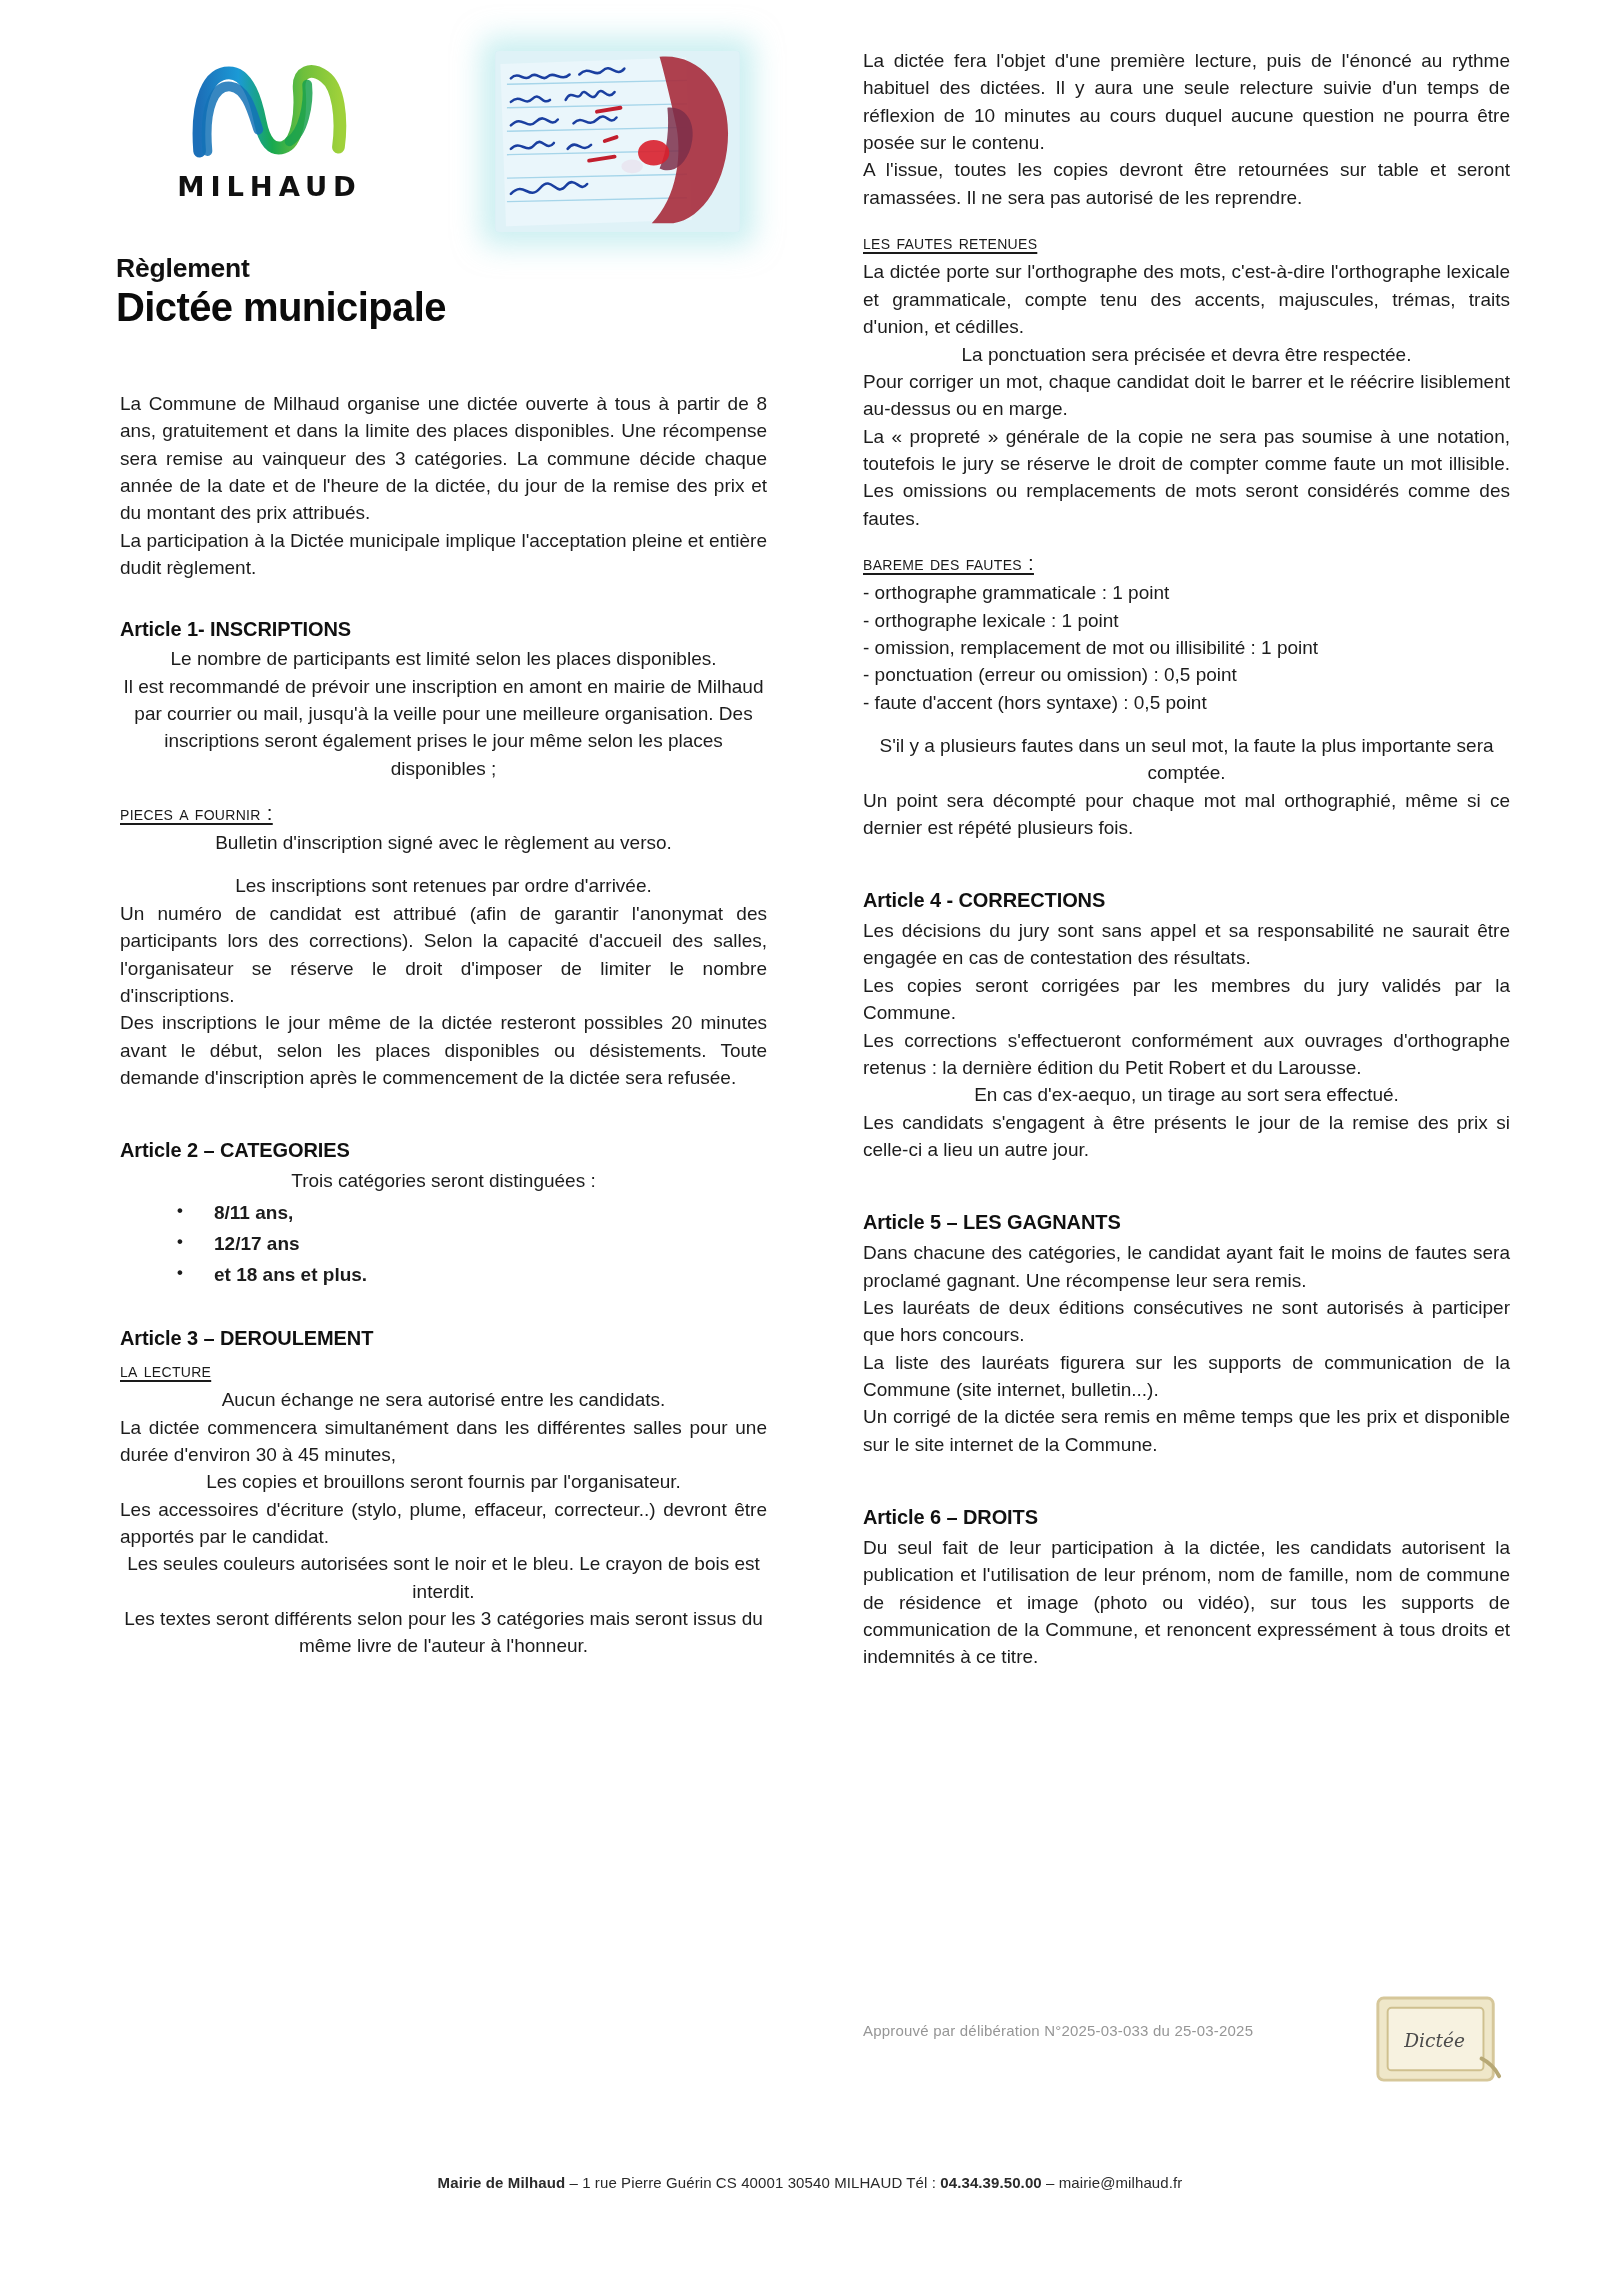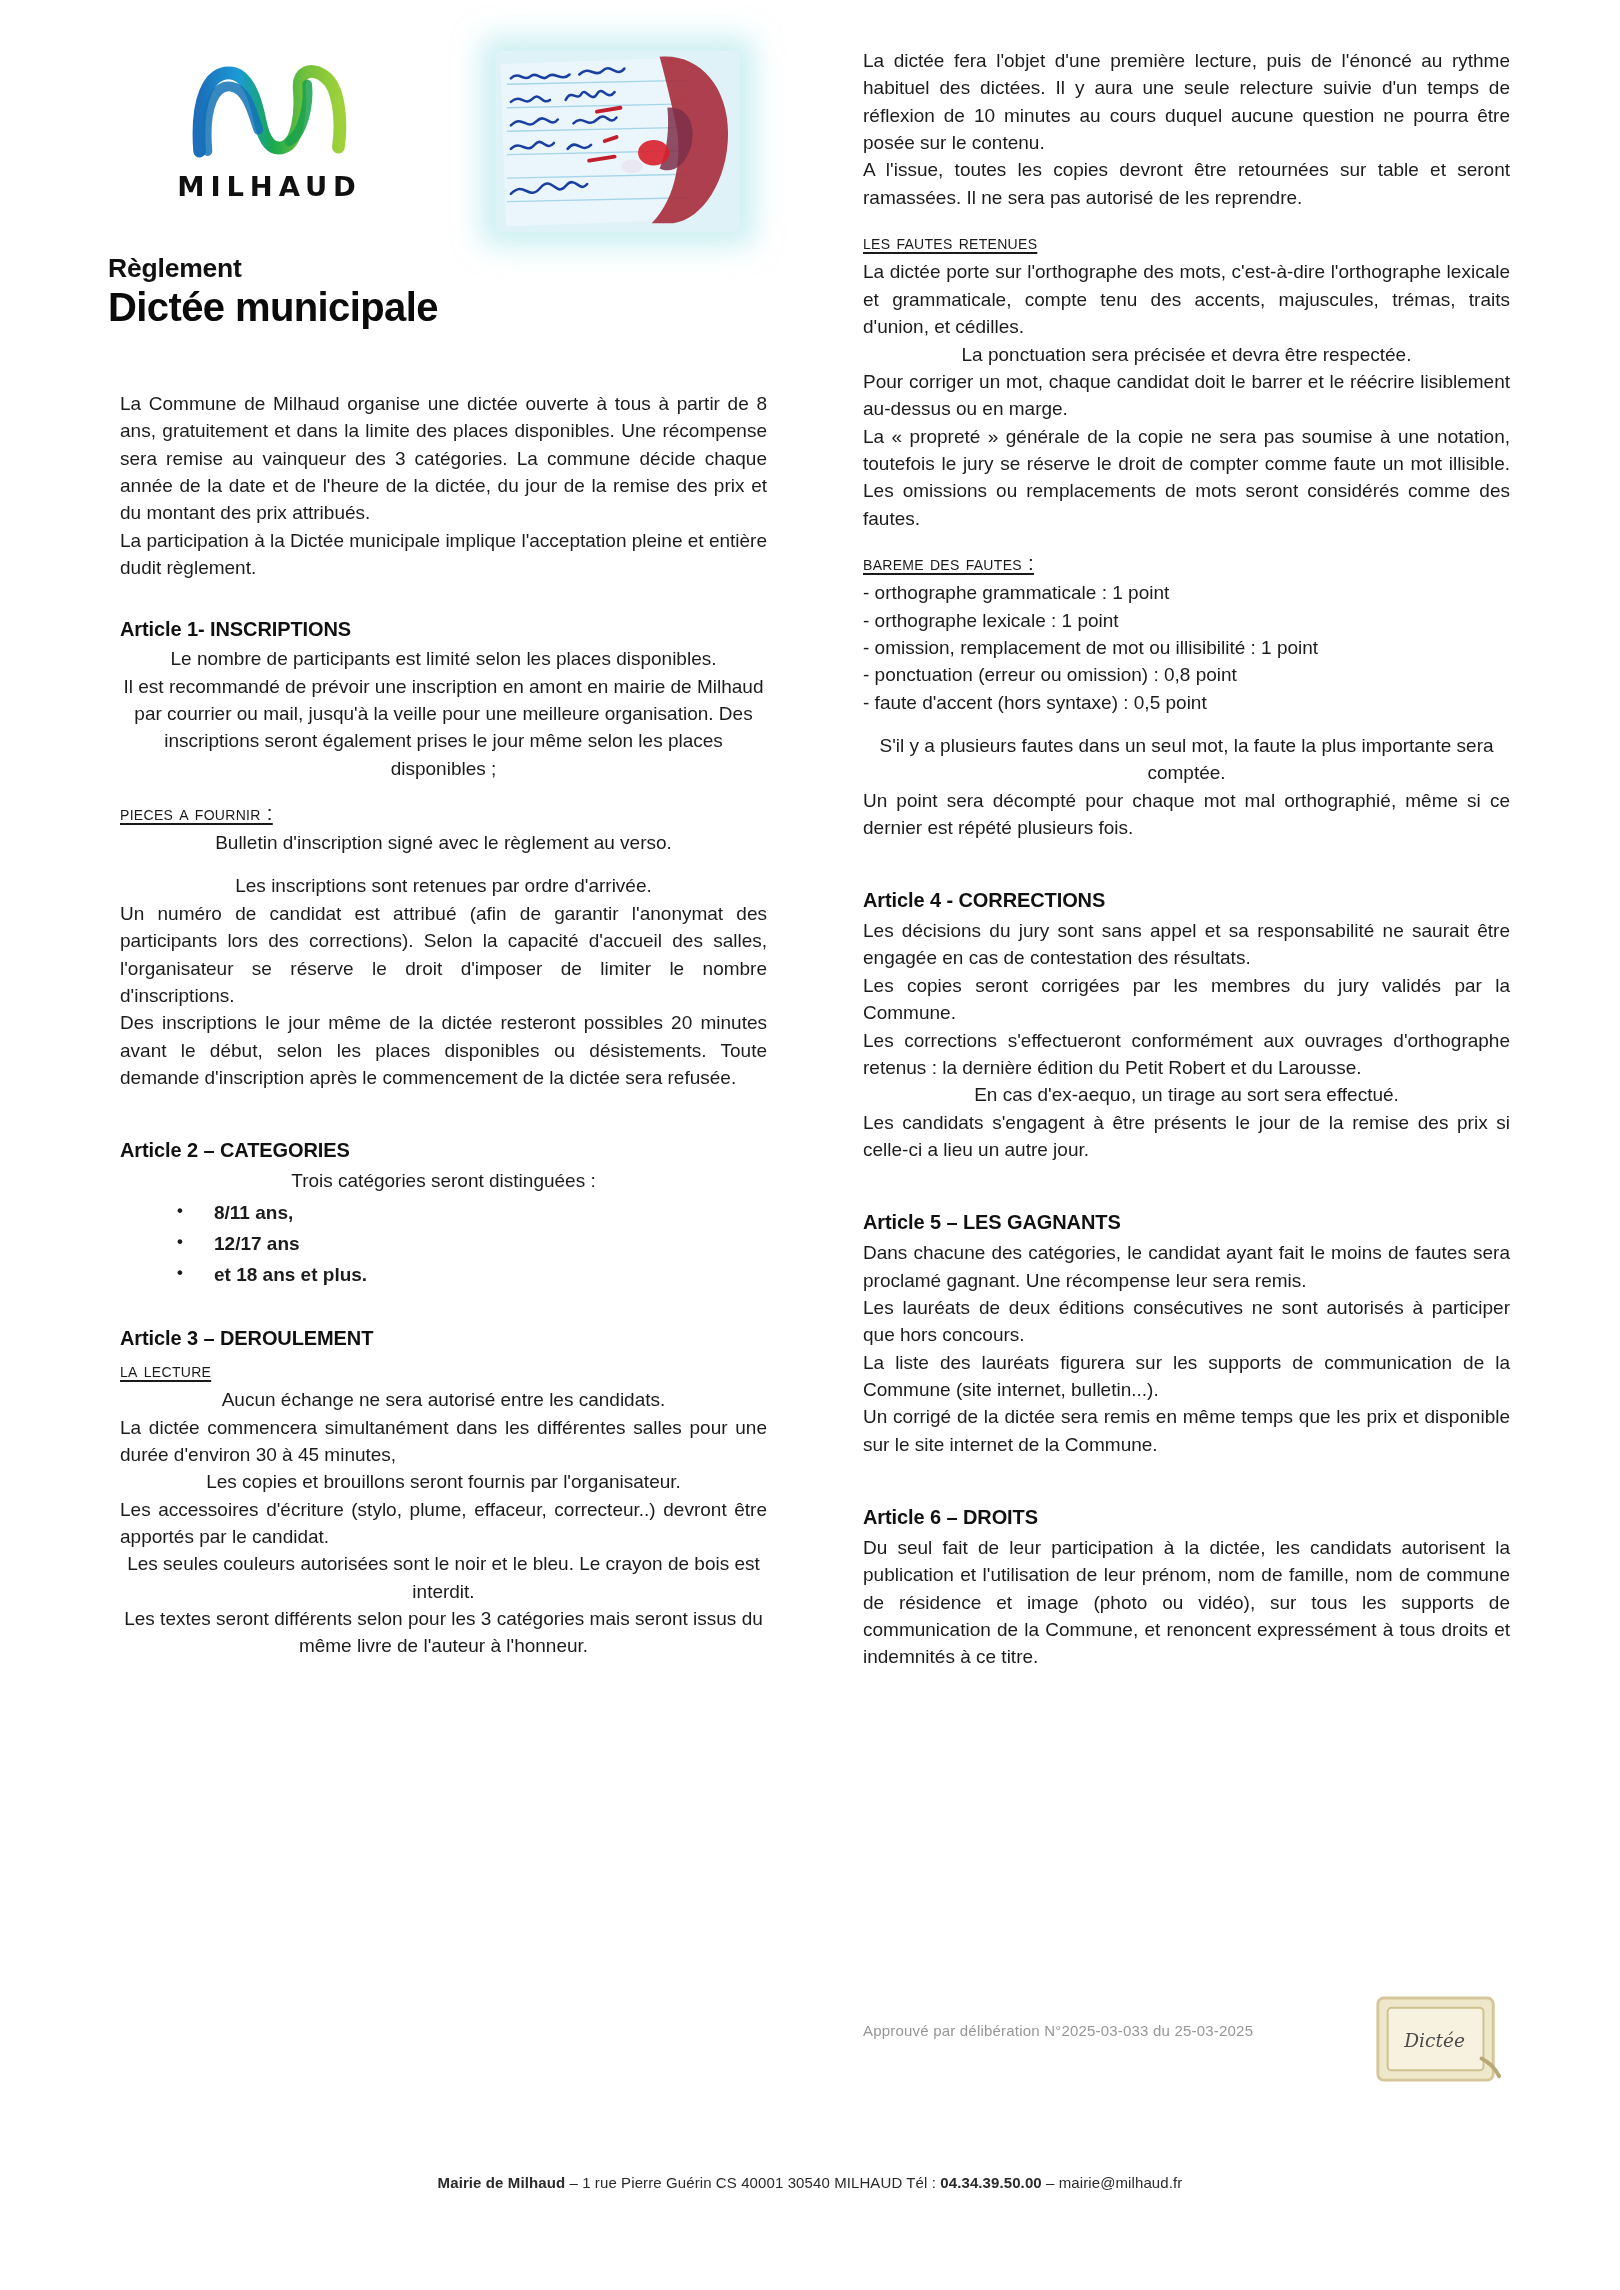--- a/index.html
+++ b/index.html
@@ -59,21 +59,21 @@
     height: 181px;
     border-radius: 3.9px;
     overflow: hidden;
     box-shadow: 0 0 27.4px 13.7px rgba(160, 225, 230, 0.55);
     background: #cfe9f2;
   }
   .photo svg { display: block; width: 100%; height: 100%; }
 
   .title-block {
     position: absolute;
-    left: 108px;
+    left: 116px;
     top: 253px;
     width: 421px;
   }
   .title-small {
     font-size: 26.5px;
     font-weight: 700;
     color: #111;
     line-height: 1.15;
     letter-spacing: -0.2px;
   }
@@ -318,21 +318,21 @@
     <p>La « propreté » générale de la copie ne sera pas soumise à une notation, toutefois le jury se réserve le droit de compter comme faute un mot illisible. Les omissions ou remplacements de mots seront considérés comme des fautes.</p>
 
     <div class="gap-sm"></div>
 
     <div class="subhead-wrap">
       <span class="subhead">Bareme des fautes :</span>
     </div>
     <p class="bareme-line">- orthographe grammaticale : 1 point</p>
     <p class="bareme-line">- orthographe lexicale : 1 point</p>
     <p class="bareme-line">- omission, remplacement de mot ou illisibilité : 1 point</p>
-    <p class="bareme-line">- ponctuation (erreur ou omission) : 0,8 point</p>
+    <p class="bareme-line">- ponctuation (erreur ou omission) : 0,5 point</p>
     <p class="bareme-line">- faute d'accent (hors syntaxe) : 0,5 point</p>
 
     <div class="gap-sm"></div>
 
     <p class="nojust">S'il y a plusieurs fautes dans un seul mot, la faute la plus importante sera comptée.</p>
     <p>Un point sera décompté pour chaque mot mal orthographié, même si ce dernier est répété plusieurs fois.</p>
 
     <div class="gap-lg"></div>
 
     <h3 class="article">Article 4 - CORRECTIONS</h3>

